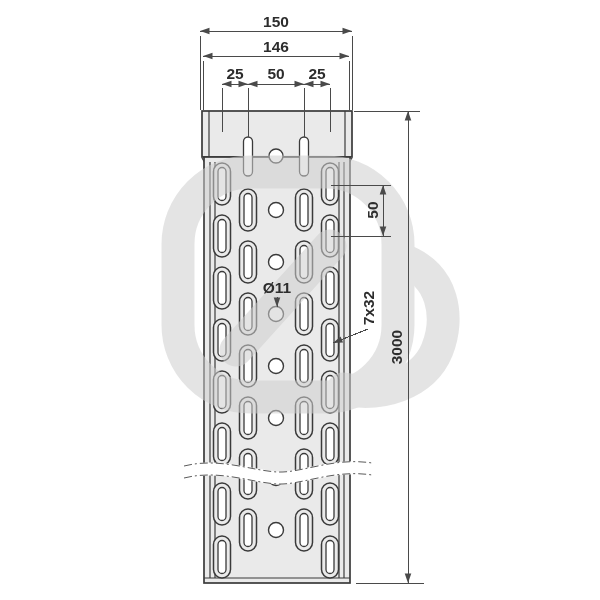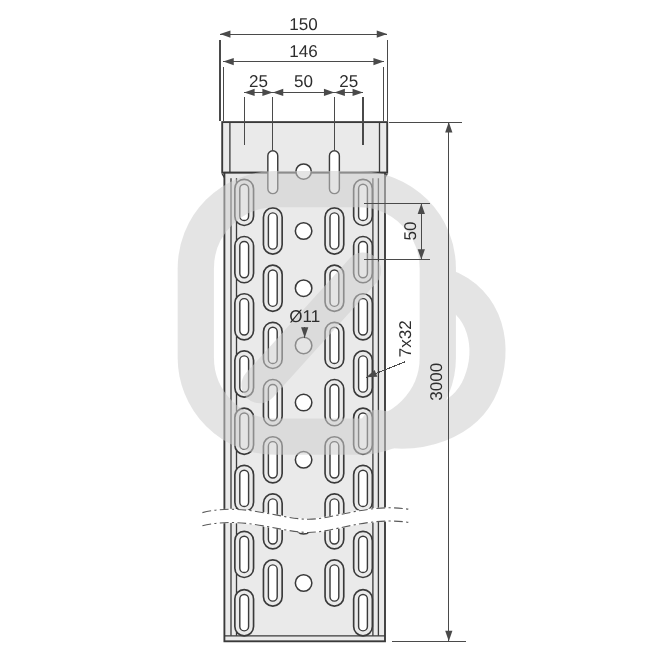--- a/index.html
+++ b/index.html
@@ -1,20 +1,20 @@
 <!DOCTYPE html>
 <html style="--bg: #ffffff; --face: #eaeaea; --line: #3a3a3a; --dim: #4a4a4a; --txt: #2d2d2d; --wm: #cfcfcf;"><head>
 <meta charset="utf-8">
 <style>
   :root{
     --bg:#ffffff; --face:#eaeaea; --line:#3a3a3a; --dim:#4a4a4a;
     --txt:#2d2d2d; --wm:#cfcfcf;
   }
   html,body{margin:0;padding:0;background:var(--bg);}
-  .page{width:600px;height:600px;position:relative;background:var(--bg);overflow:hidden;}
+  .page{width:600px;height:600px;position:relative;background:var(--bg);overflow:hidden;font-weight:bold;}
   svg{display:block;}
   .face{fill:var(--face);stroke:var(--line);stroke-width:1.7;}
   .rail{stroke:var(--line);stroke-width:1.2;fill:none;}
   .slot-outer{fill:var(--face);stroke:var(--line);stroke-width:1.5;}
   .slot-inner{fill:#ffffff;stroke:var(--line);stroke-width:1.3;}
   .hole{fill:#ffffff;stroke:var(--line);stroke-width:1.4;}
   .dimln{stroke:var(--dim);stroke-width:1;fill:none;shape-rendering:crispEdges;}
   .arrow{fill:var(--dim);stroke:none;}
   .dimtxt{font-family:"Liberation Sans","DejaVu Sans",sans-serif;font-size:15.5px;fill:var(--txt);}
   .wm{stroke:var(--wm);fill:none;}

